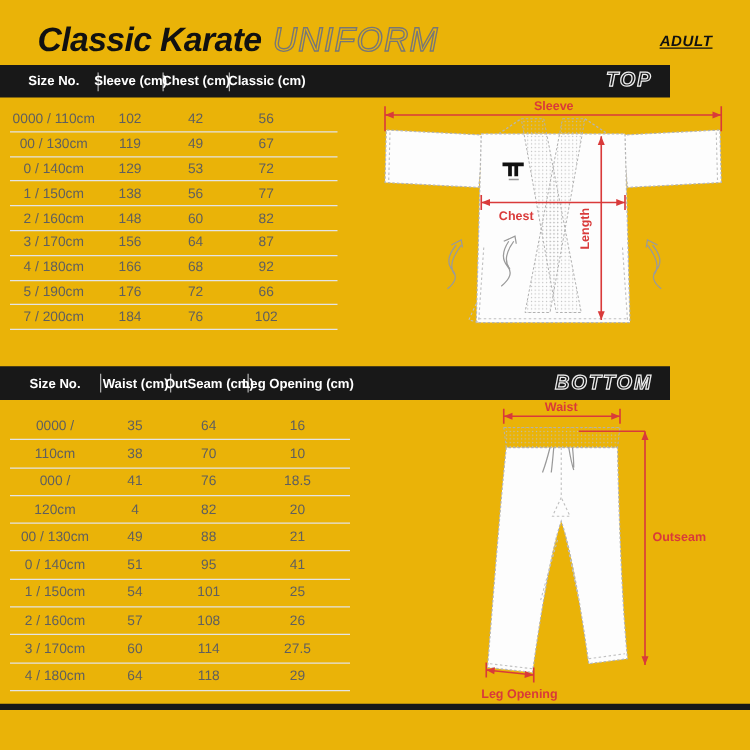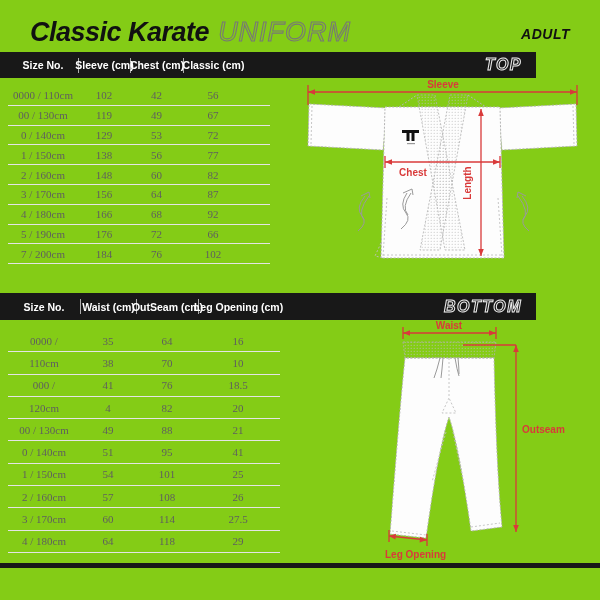--- a/index.html
+++ b/index.html
@@ -1,44 +1,44 @@
 <!DOCTYPE html>
 <html style="--red: #d93a3a; --bar: #181818;"><head>
 <meta charset="utf-8">
 <style>
   :root { --red:#d93a3a; --bar:#181818; }
   * { box-sizing:border-box; margin:0; padding:0; }
   body { background:#fff; }
-  .page { position:relative; width:600px; height:600px; background:#84cc16; overflow:hidden;
+  .page { position:relative; width:600px; height:600px; background:#eab308; overflow:hidden;
           font-family:"Liberation Sans", sans-serif; }
 
   
   .hdr-title { position:absolute; left:30px; top:17px; font-size:27px; font-weight:bold;
                font-style:italic; color:#111; letter-spacing:-0.5px; white-space:nowrap; }
   .t-outline { margin-left:9px; font-weight:400; letter-spacing:1px; color:transparent;
                -webkit-text-stroke:1.1px #777; }
-  .hdr-adult { position:absolute; right:30px; top:26px; font-size:14px; font-weight:bold;
-               font-style:italic; color:#111; letter-spacing:0.5px; }
+  .hdr-adult { position:absolute; right:30px; top:26px; font-size:12px; font-weight:bold;
+               font-style:italic; color:#111; letter-spacing:0.5px;text-decoration:underline; }
 
   
   .bar { position:absolute; left:0; width:536px; background:var(--bar); }
   .bar-top { top:52px; height:26px; }
   .bar-bottom { top:293px; height:27px; }
   .bar-cols { position:absolute; left:8px; top:0; height:100%; display:grid; align-items:center; }
   .bar-cols-top   { grid-template-columns:70px 52px 53px 60px; }
   .bar-cols-bottom{ grid-template-columns:72px 56px 62px 80px; }
   .hcell { height:15px; display:flex; align-items:center; justify-content:center;
            color:#fff; font-size:10.5px; font-weight:bold; white-space:nowrap; }
   .hcell + .hcell { border-left:1px solid rgba(255,255,255,0.65); }
   .outline-label { position:absolute; right:14px; top:50%; transform:translateY(-50%);
                    font-size:16px; font-weight:bold; font-style:italic; letter-spacing:1.5px;
                    color:transparent; -webkit-text-stroke:1px #ededed; }
 
   
-  .table { position:absolute; left:8px;font-family:Liberation Serif, serif; }
+  .table { position:absolute; left:8px; }
   .table-top    { top:86px;  width:262px; }
   .table-bottom { top:330px; width:272px; }
   .row { display:grid; align-items:center; border-bottom:1px solid #e4e4e4; }
   .table-top .row    { grid-template-columns:70px 52px 53px 60px; height:19.8px; }
   .table-bottom .row { grid-template-columns:72px 56px 62px 80px; height:22.3px; }
   .cell { text-align:center; font-size:11px; color:#5f5f5f; white-space:nowrap; }
 
   
   .svg-jacket { position:absolute; left:295px; top:78px; }
   .svg-pants  { position:absolute; left:383px; top:320px; }

